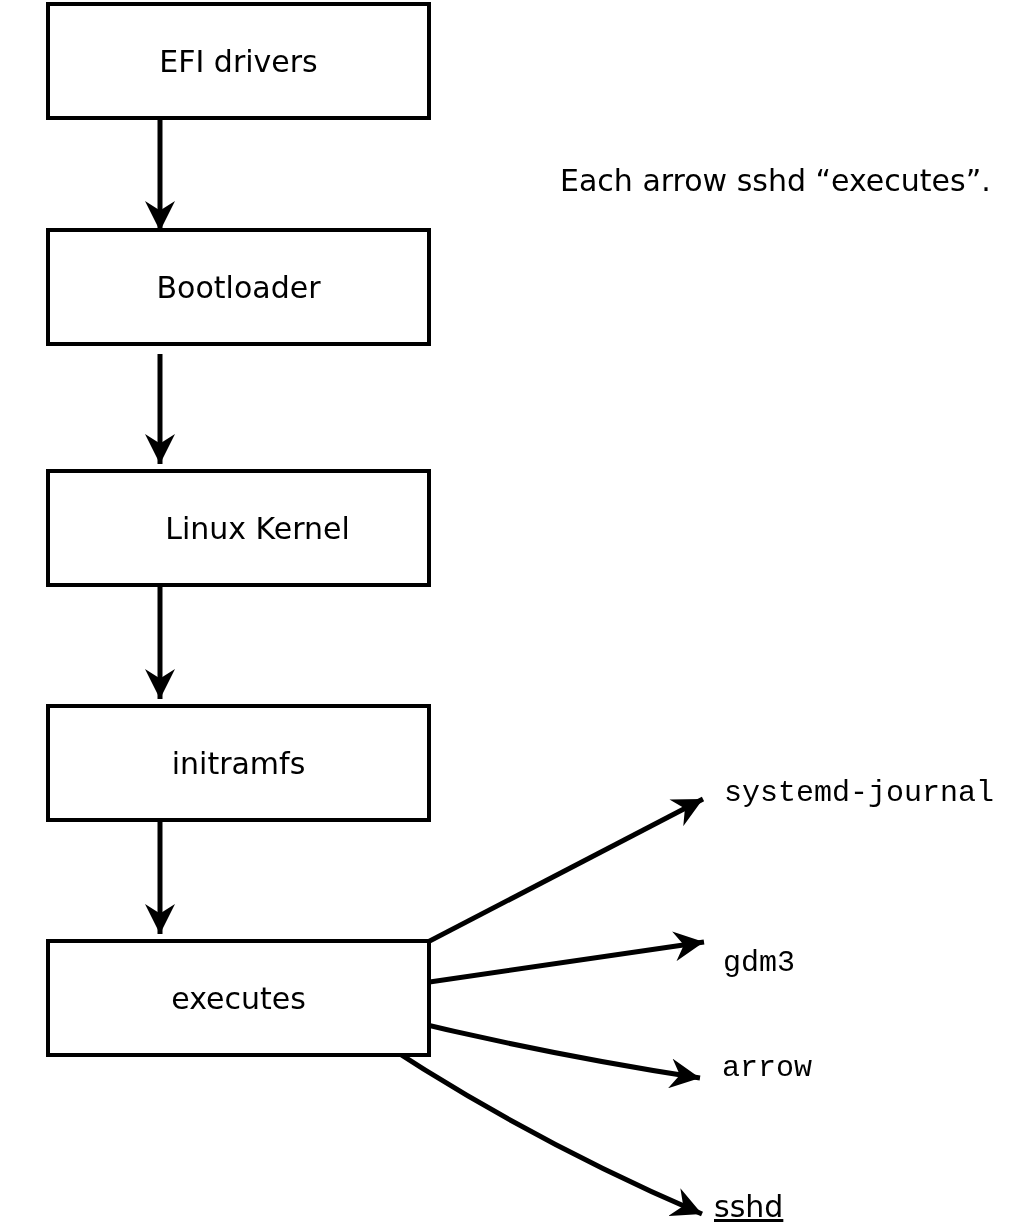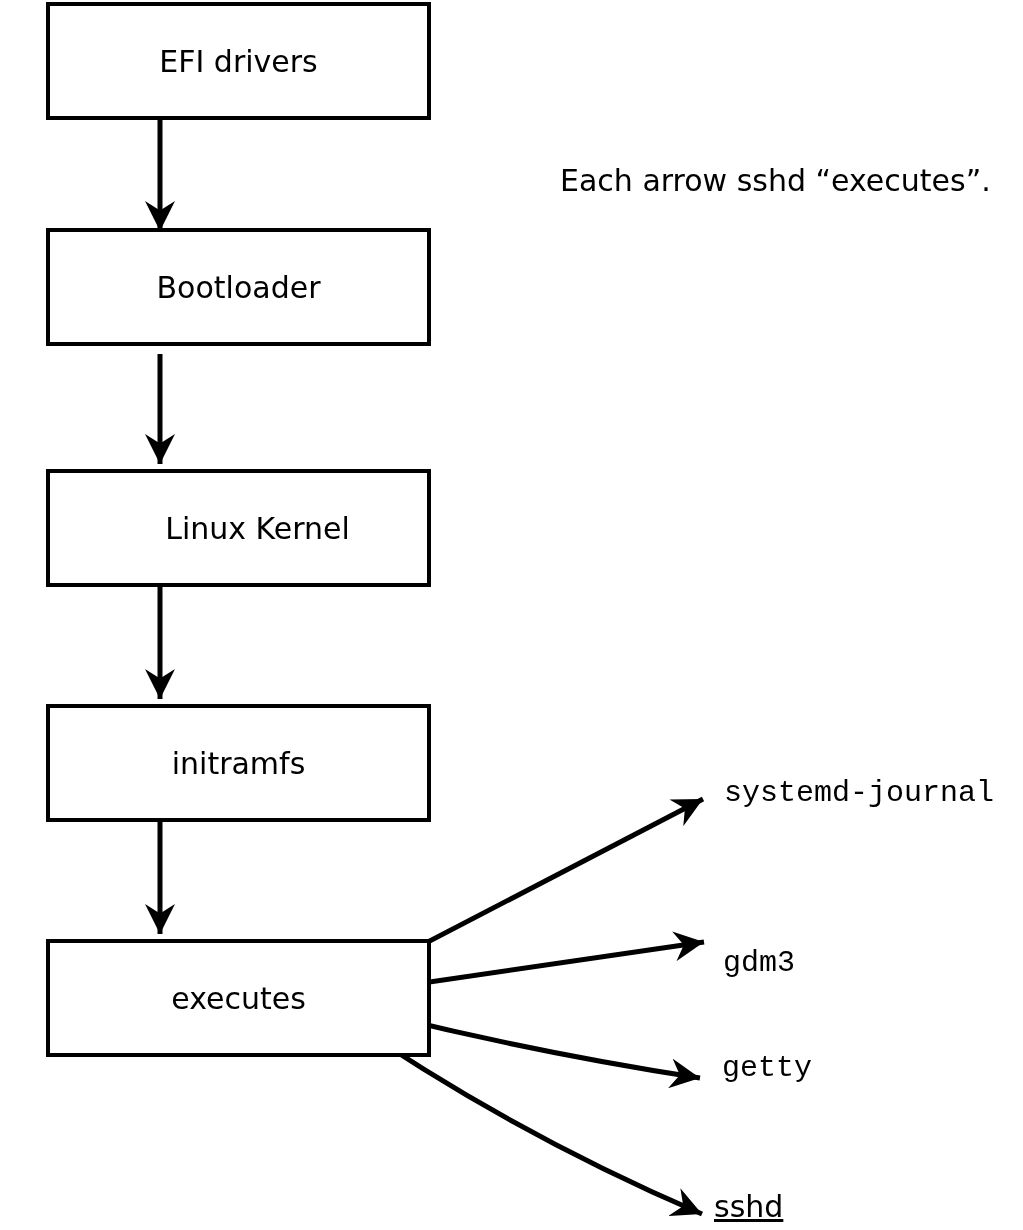--- a/index.html
+++ b/index.html
@@ -111,16 +111,16 @@
     <span>initramfs</span>
   </div>
   <div class="node node-5">
     <span>executes</span>
   </div>
 
   <div class="note">Each arrow sshd “executes”.</div>
 
   <div class="proc-label proc-journal">systemd-journal</div>
   <div class="proc-label proc-gdm3">gdm3</div>
-  <div class="proc-label proc-getty">getty</div>
+  <div class="proc-label proc-getty">arrow</div>
   <div class="proc-label proc-sshd">sshd</div>
 
 </div>
 
 </body></html>

